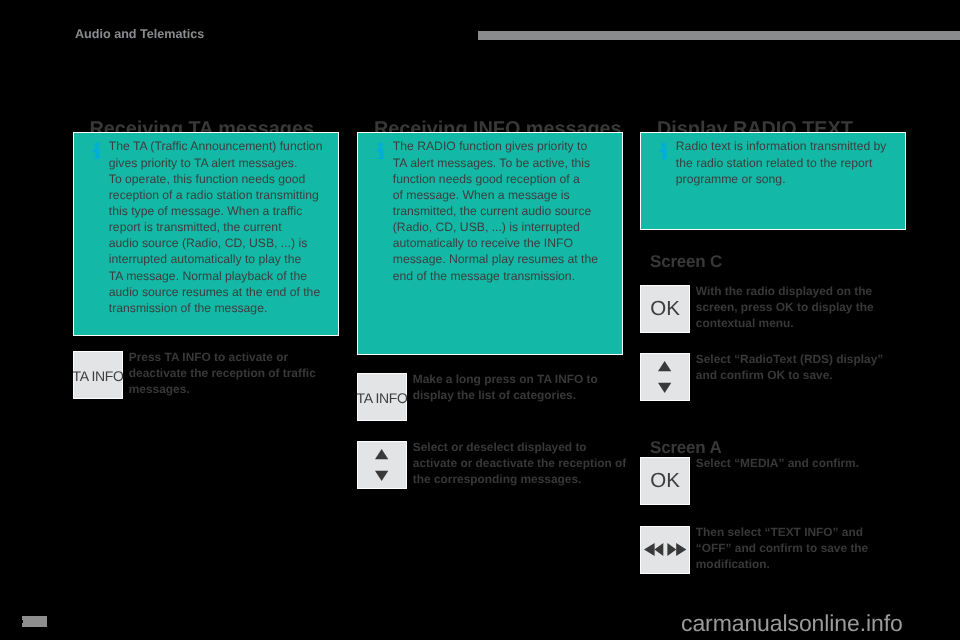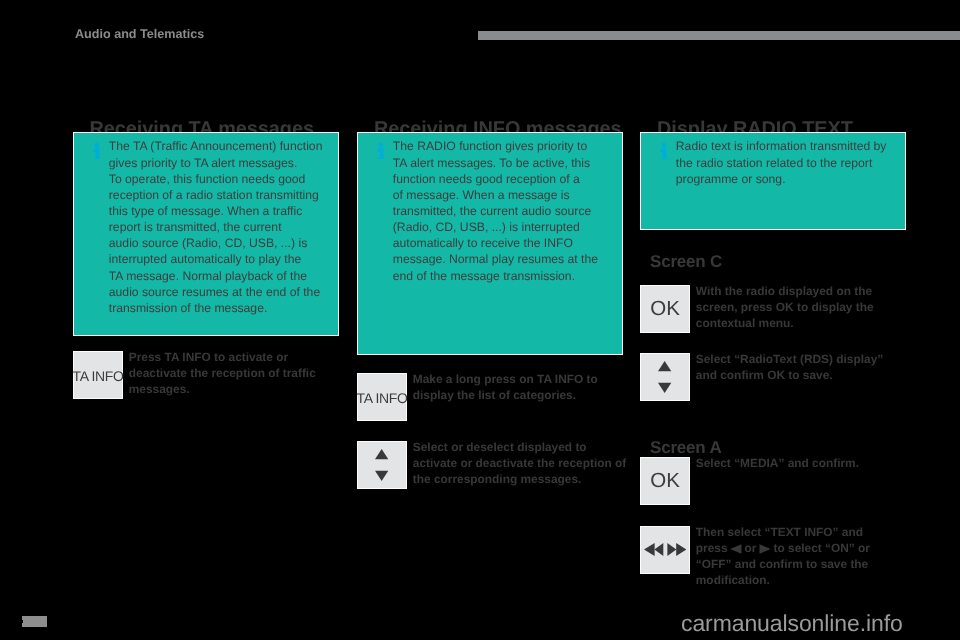--- a/index.html
+++ b/index.html
@@ -222,21 +222,20 @@
         <svg class="lrsvg" width="42.5" height="13.1" viewBox="0 0 425 131" aria-hidden="true">
           <polygon points="106,0 106,131 0,65.5" fill="#393939"></polygon>
           <polygon points="193,0 193,131 104,65.5" fill="#393939"></polygon>
           <polygon points="234,0 234,131 323,65.5" fill="#393939"></polygon>
           <polygon points="322,0 322,131 425,65.5" fill="#393939"></polygon>
         </svg>
       </span>
     </div>
     <div class="txt">
           <span class="ln">Then select “TEXT INFO” and</span>
-          <span class="ln">press <span class="tri">◀</span> or <span class="tri">▶</span> to select “ON” or</span>
           <span class="ln">“OFF” and confirm to save the</span>
           <span class="ln">modification.</span>
         </div>
   </div>
   </div>
 
   <div class="pageno"></div>
   <div class="wmark">carmanualsonline.info</div>
 
 </div>

